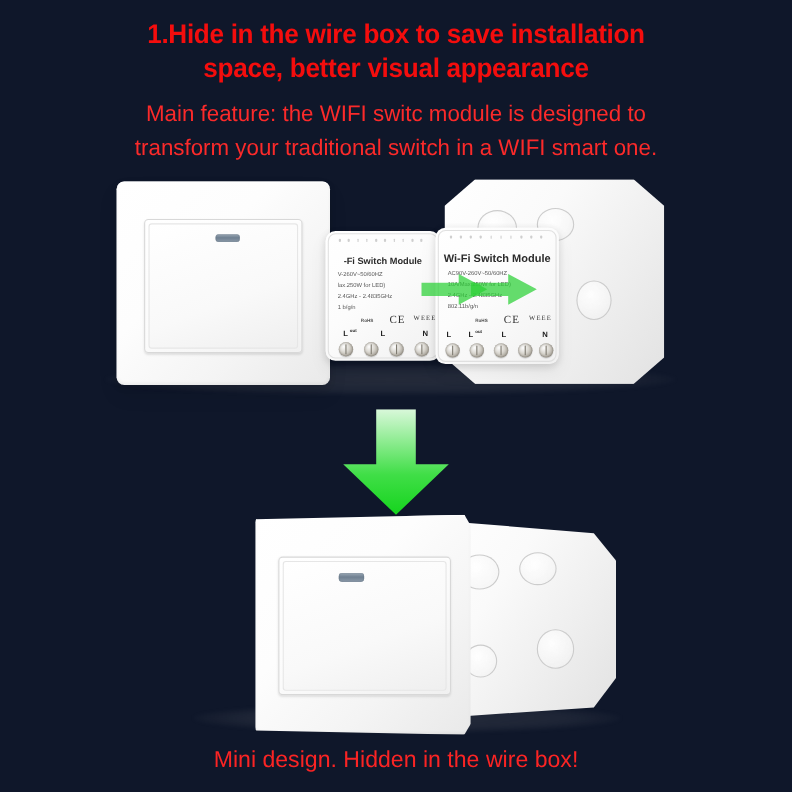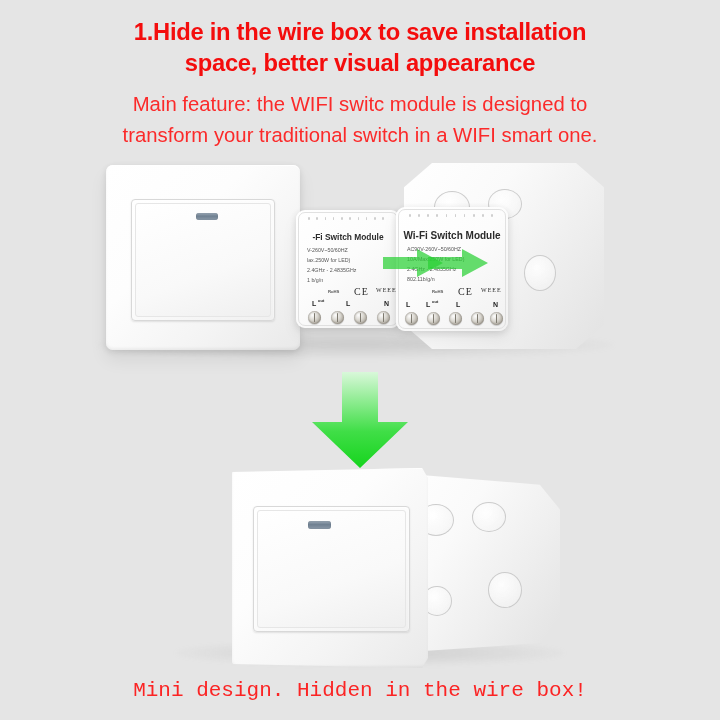--- a/index.html
+++ b/index.html
@@ -2,21 +2,21 @@
 <html><head>
 <meta charset="utf-8">
 <style>
   html,body{margin:0;padding:0;}
   body{
     width:720px;height:720px;
     background:#ffffff;
     font-family:"Liberation Sans", sans-serif;
     overflow:hidden;position:relative;
   }
-  .page{position:relative;width:720px;height:720px;background:#e5e5e5;}
+  .page{position:relative;width:720px;height:720px;background:#0f172a;}
 
   
   .headline{
     position:absolute;left:28px;top:16px;width:664px;
     text-align:center;color:#f40d0d;
     font-weight:bold;font-size:24.5px;line-height:31px;
     letter-spacing:-0.3px;
     font-family:"Liberation Sans", sans-serif;
     transform:scaleX(0.97);transform-origin:50% 50%;
   }
@@ -24,21 +24,21 @@
     position:absolute;left:40px;top:88px;width:640px;
     text-align:center;color:#fb2a2a;
     font-weight:400;font-size:20.5px;line-height:31px;
     font-family:"Liberation Sans", sans-serif;
     transform:scaleX(0.99);transform-origin:50% 50%;
   }
   .caption{
     position:absolute;left:40px;top:678px;width:640px;
     text-align:center;color:#fb2424;
     font-weight:400;font-size:21px;line-height:26px;
-    font-family:Liberation Mono, monospace;
+    font-family:Liberation Sans, sans-serif;
   }
 
   
   .scene{position:absolute;text-decoration:underline;}
 
   
   .plate{
     position:absolute;
     background:linear-gradient(135deg,#ffffff 0%,#fdfdfd 38%,#f4f4f4 70%,#e9e9e9 100%);
     border-radius:7px;

